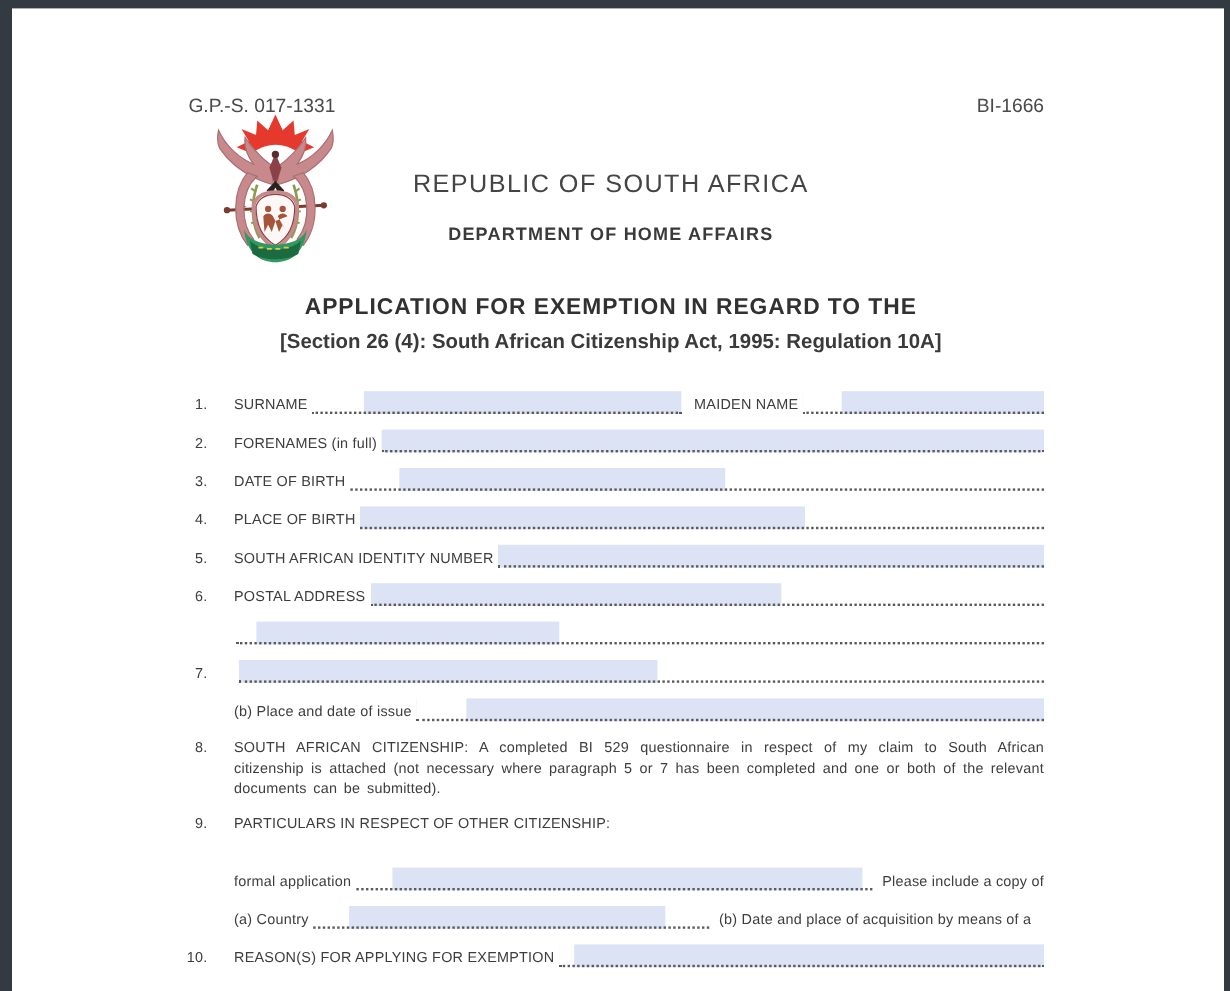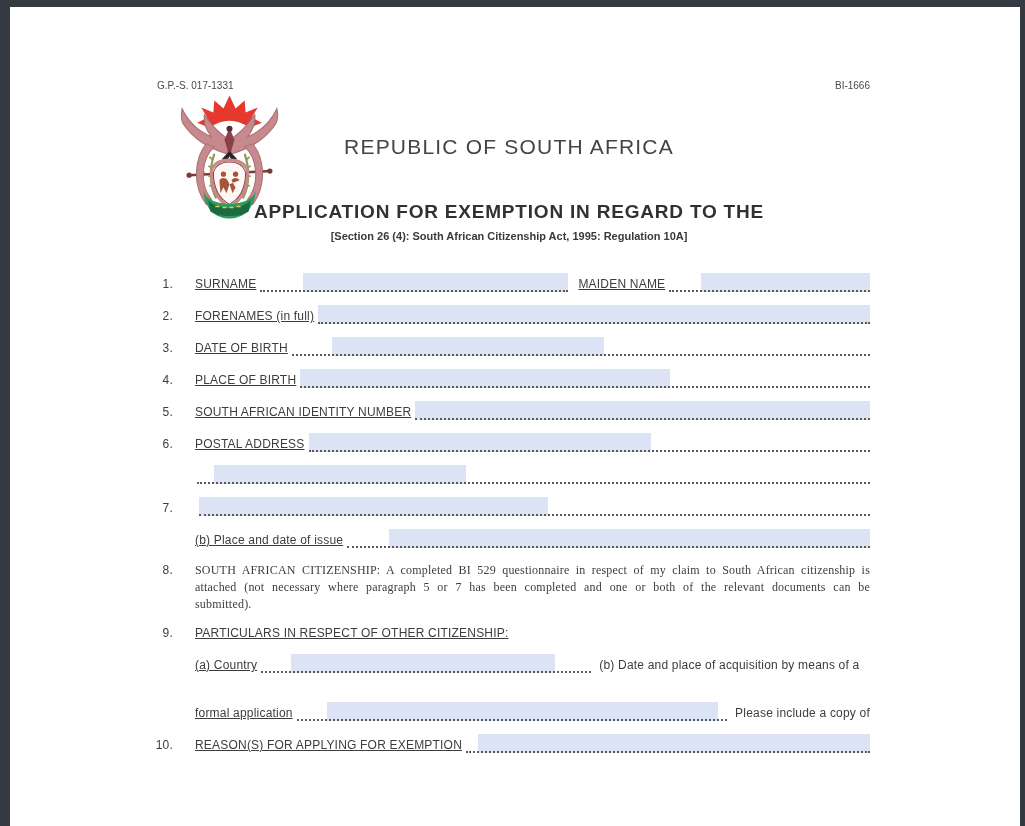--- a/index.html
+++ b/index.html
@@ -8,44 +8,44 @@
     background:var(--frame,#343a41);
     font-family:"Liberation Sans","DejaVu Sans",sans-serif;
     color:var(--ink,#3d3d3d);
   }
   .page{
     position:absolute;top:7px;left:10px;right:5px;bottom:0;
     background:var(--paper,#ffffff);overflow:hidden;
   }
   .content{position:absolute;left:138px;top:0;width:722px;}
   
-  .meta{display:flex;justify-content:space-between;margin-top:73px;font-size:10px;color:#4a4a4a;align-items:center;}
+  .meta{display:flex;justify-content:space-between;margin-top:73px;font-size:16px;color:#4a4a4a;align-items:center;}
   .meta .gps{padding-left:9px;}
   .emblem{position:absolute;left:25px;top:86px;width:113px;height:132px;}
   .h-country{margin-top:44px;text-align:center;font-size:21px;letter-spacing:1.2px;color:#444;}
   .h-dept{margin-top:21px;text-align:center;font-size:15px;font-weight:bold;letter-spacing:1px;color:#3a3a3a;}
   .h-title{margin-top:42px;text-align:center;font-size:19px;font-weight:bold;letter-spacing:.8px;line-height:21px;color:#313131;}
-  .h-sub{margin-top:8px;text-align:center;font-size:11px;font-weight:bold;color:#3a3a3a;}
+  .h-sub{margin-top:8px;text-align:center;font-size:17px;font-weight:bold;color:#3a3a3a;}
   
   .form{margin-top:31px;font-size:12px;letter-spacing:.2px;}
   .frow{display:flex;align-items:flex-end;margin-bottom:13px;line-height:16px;white-space:nowrap;}
   .num{width:25px;text-align:right;flex:none;margin-right:22px;}
-  .lbl{flex:none;text-decoration:underline;}
+  .lbl{flex:none;}
   .ind{padding-left:47px;}
   .leader{
     flex:1 1 auto;height:17px;margin-left:4px;margin-bottom:0;
     border-bottom:2px dotted #5a5a5a;
     background:linear-gradient(90deg,transparent var(--s,0%),var(--hl) var(--s,0%),var(--hl) var(--e,100%),transparent var(--e,100%));
   }
   .leader{--hl:var(--field-highlight,#dce3f5);}
   .leader.fix{flex:none;}
   .tail{flex:none;margin-left:8px;}
   .gap3{margin-top:3px;}
   .p8{display:flex;margin:14px 0 12px;line-height:17px;}
-  .p8 p{margin:0;width:675px;text-align:justify;word-spacing:2px;font-family:Liberation Serif, serif;}
+  .p8 p{margin:0;width:675px;text-align:justify;word-spacing:2px;}
   .line2{line-height:16px;margin-bottom:0;}
   .m-t29{margin-top:29px;}
   .m-t10{margin-top:10px;}
   .m-t5{margin-top:5px;}
 </style>
 </head>
 <body style="--field-highlight: #dce3f5; --frame: #343a41; --paper: #ffffff; --ink: #3d3d3d;">
 
 <div class="page">
   <div class="content">
@@ -88,20 +88,21 @@
       <path d="M35,106 C44,116 68,116 77,106 L75,117 C66,123 46,123 37,117 Z" fill="#1c6b40"></path>
       <path d="M42,112 h4 M49,113 h4 M56,113 h4 M63,112 h4" stroke="#e8c84a" stroke-width="1.4"></path>
     </svg>
 
     <div class="meta">
       <span class="gps">G.P.-S. 017-1331</span>
       <span>BI-1666</span>
     </div>
 
     <div class="h-country">REPUBLIC OF SOUTH AFRICA</div>
+    <div class="h-dept">DEPARTMENT OF HOME AFFAIRS</div>
     <div class="h-title">
       <div>APPLICATION FOR EXEMPTION IN REGARD TO THE</div>
     </div>
     <div class="h-sub">[Section 26 (4): South African Citizenship Act, 1995: Regulation 10A]</div>
 
     <div class="form">
 
       <div class="frow">
         <span class="num">1.</span>
         <span class="lbl">SURNAME</span>
@@ -157,30 +158,30 @@
       <div class="p8">
         <span class="num">8.</span>
         <p>SOUTH AFRICAN CITIZENSHIP: A completed BI 529 questionnaire in respect of my claim to South African citizenship is attached (not necessary where paragraph 5 or 7 has been completed and one or both of the relevant documents can be submitted).</p>
       </div>
 
       <div class="frow">
         <span class="num">9.</span>
         <span class="lbl">PARTICULARS IN RESPECT OF OTHER CITIZENSHIP:</span>
       </div>
 
+      <div class="frow ind m-t29">
+        <span class="lbl">formal application</span>
+        <span class="leader" style="--s:7%;--e:98%"></span>
+        <span class="tail">Please include a copy of</span>
+      </div>
+
       <div class="frow ind m-t5">
         <span class="lbl">(a)  Country</span>
         <span class="leader fix" style="width:330px;--s:9%;--e:89%"></span>
         <span class="tail">(b)  Date and place of acquisition by means of a</span>
-      </div>
-
-      <div class="frow ind m-t29">
-        <span class="lbl">formal application</span>
-        <span class="leader" style="--s:7%;--e:98%"></span>
-        <span class="tail">Please include a copy of</span>
       </div>
 
       <div class="frow m-t10">
         <span class="num">10.</span>
         <span class="lbl">REASON(S) FOR APPLYING FOR EXEMPTION</span>
         <span class="leader" style="--s:3%;--e:100%"></span>
       </div>
 
     </div>
   </div>

